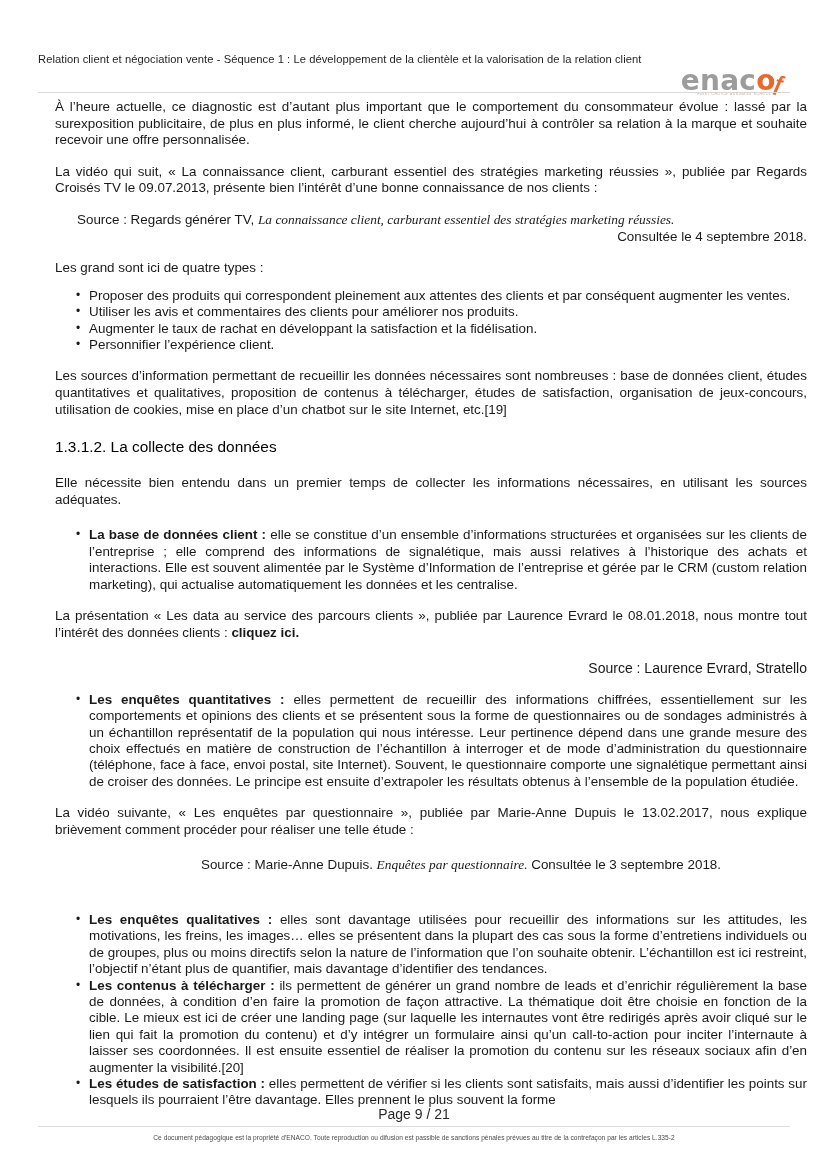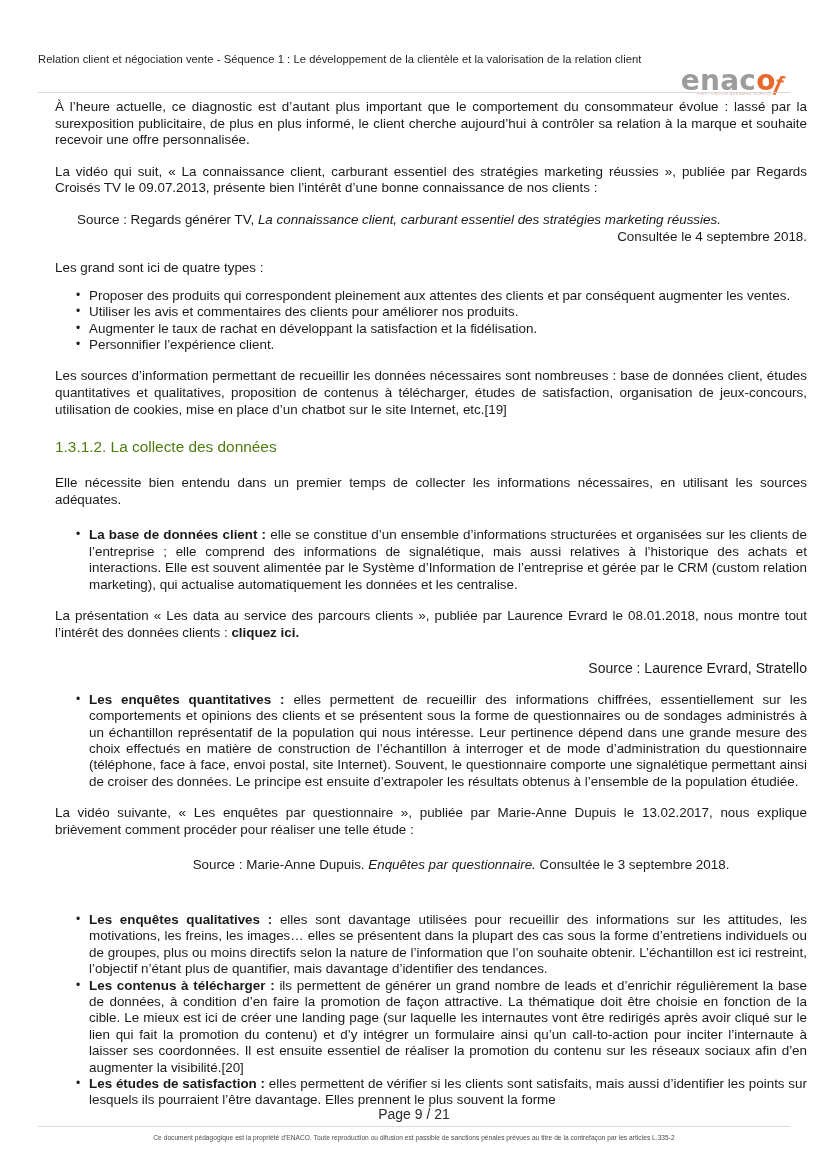--- a/index.html
+++ b/index.html
@@ -118,29 +118,29 @@
     font-size: 14px;
     line-height: 16.6px;
     text-align: right;
   }
   .source-center {
     font-size: 13.4px;
     line-height: 16.6px;
     text-align: center;
     padding-left: 60px;
   }
-  em, .ital { font-style: italic; }
+  em, .ital { font-style: italic; font-family: Liberation Serif, serif; }
   strong, .bold { font-weight: 700; }
 
   .section-head {
     font-size: 15.4px;
     line-height: 19px;
     font-weight: 400;
     margin: 0;
-    color: #4d7c0f;
+    color: #000000;
   }
   ul.bullets {
     margin: 0;
     padding: 0 0 0 34px;
     list-style: none;
   }
   ul.bullets > li {
     position: relative;
     font-size: 13.4px;
     line-height: 16.4px;

